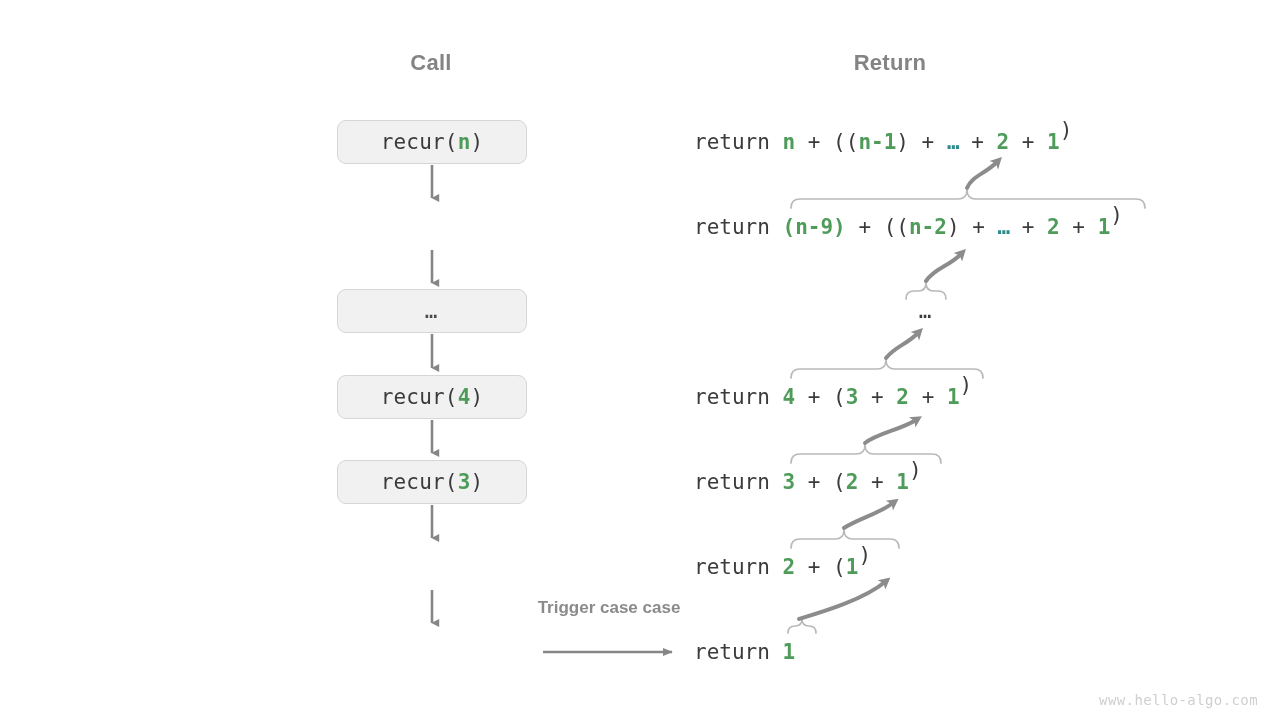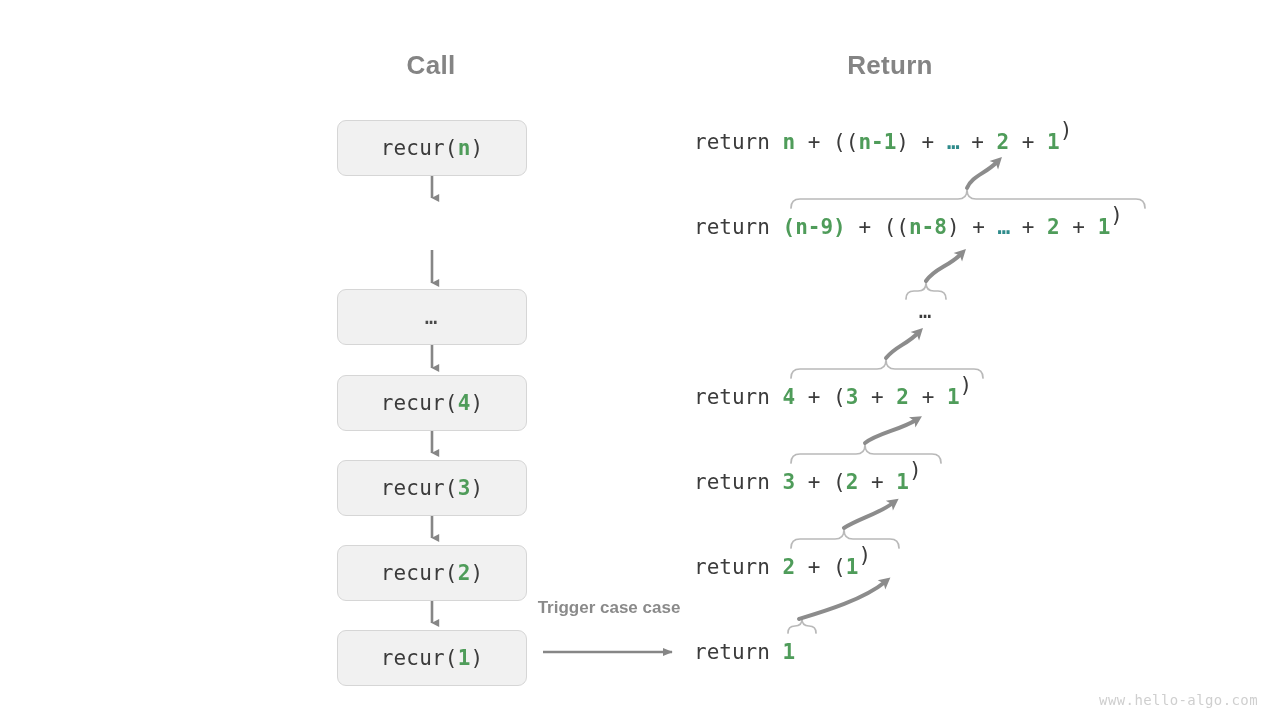--- a/index.html
+++ b/index.html
@@ -19,36 +19,36 @@
     position: absolute;
     left: 0; top: 0;
     width: 1280px;
     height: 720px;
   }
 
   
   .col-head {
     position: absolute;
     font-family: "Liberation Sans", sans-serif;
-    font-size: 26px;
+    font-size: 22px;
     font-weight: bold;
     color: #848484;
     letter-spacing: .3px;
     white-space: nowrap;
     transform: translateX(-50%);
   }
   #head-call   { left: 431px; top: 50px; }
   #head-return { left: 890px; top: 50px; }
 
   
   .call-box {
     position: absolute;
     left: 337px;
     width: 190px;
-    height: 56px;
+    height: 44px;
     box-sizing: border-box;
     background: #f1f1f1;
     border: 1.6px solid #d6d6d6;
     border-radius: 9px;
     display: flex;
     align-items: center;
     justify-content: center;
     font-family: "DejaVu Sans Mono", monospace;
     font-size: 21px;
     color: #3b3b3b;
@@ -179,33 +179,27 @@
   </div>
   <div class="call-box" style="top:289px">
     <span class="dots">…</span>
   </div>
   <div class="call-box" style="top:375px">
     <span>recur(<span class="g">4</span>)</span>
   </div>
   <div class="call-box" style="top:460px">
     <span>recur(<span class="g">3</span>)</span>
   </div>
-  <div class="call-box" style="top:545px">
-    <span>recur(<span class="g">2</span>)</span>
-  </div>
-  <div class="call-box" style="top:630px">
-    <span>recur(<span class="g">1</span>)</span>
-  </div>
 
   <div class="ret-line" style="top:120px">
     <span class="kw">return </span><span class="g">n</span> + ((<span class="g">n-1</span>) + <span class="dots">…</span> + <span class="g">2</span> + <span class="g">1</span>)
   </div>
 
   <div class="ret-line" style="top:205px">
-    <span class="kw">return </span><span class="g">(n-9)</span> + ((<span class="g">n-8</span>) + <span class="dots">…</span> + <span class="g">2</span> + <span class="g">1</span>)
+    <span class="kw">return </span><span class="g">(n-9)</span> + ((<span class="g">n-2</span>) + <span class="dots">…</span> + <span class="g">2</span> + <span class="g">1</span>)
   </div>
 
   <div id="ret-ellipsis">…</div>
 
   <div class="ret-line" style="top:375px">
     <span class="kw">return </span><span class="g">4</span> + (<span class="g">3</span> + <span class="g">2</span> + <span class="g">1</span>)
   </div>
 
   <div class="ret-line" style="top:460px">
     <span class="kw">return </span><span class="g">3</span> + (<span class="g">2</span> + <span class="g">1</span>)

